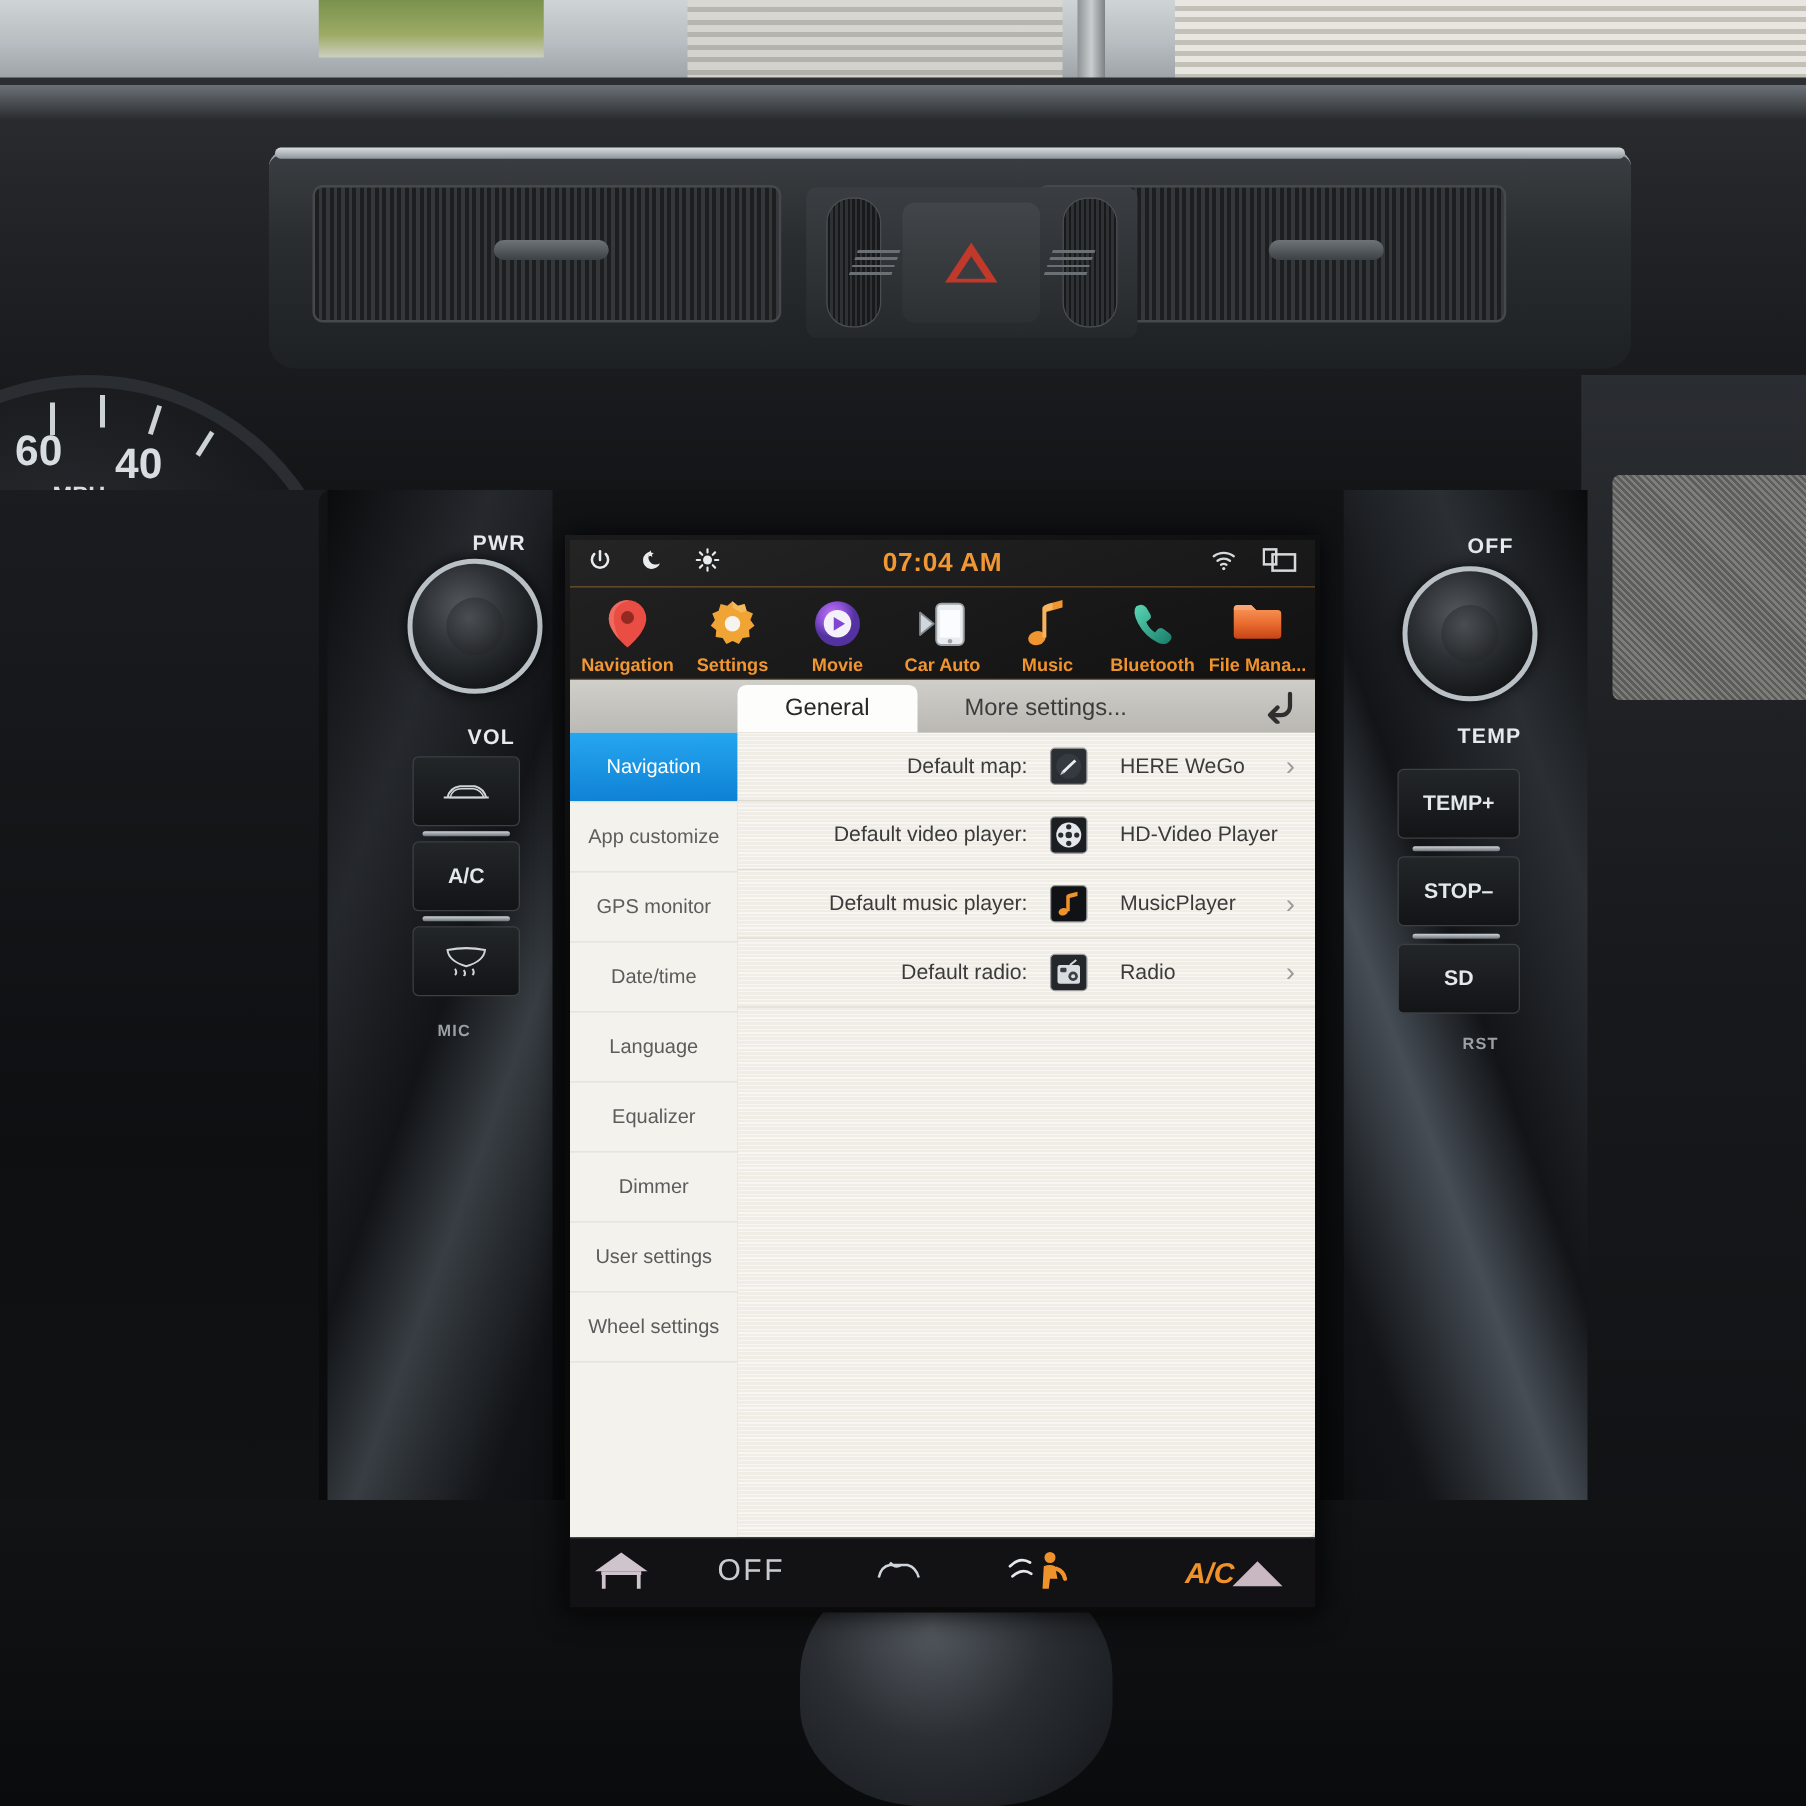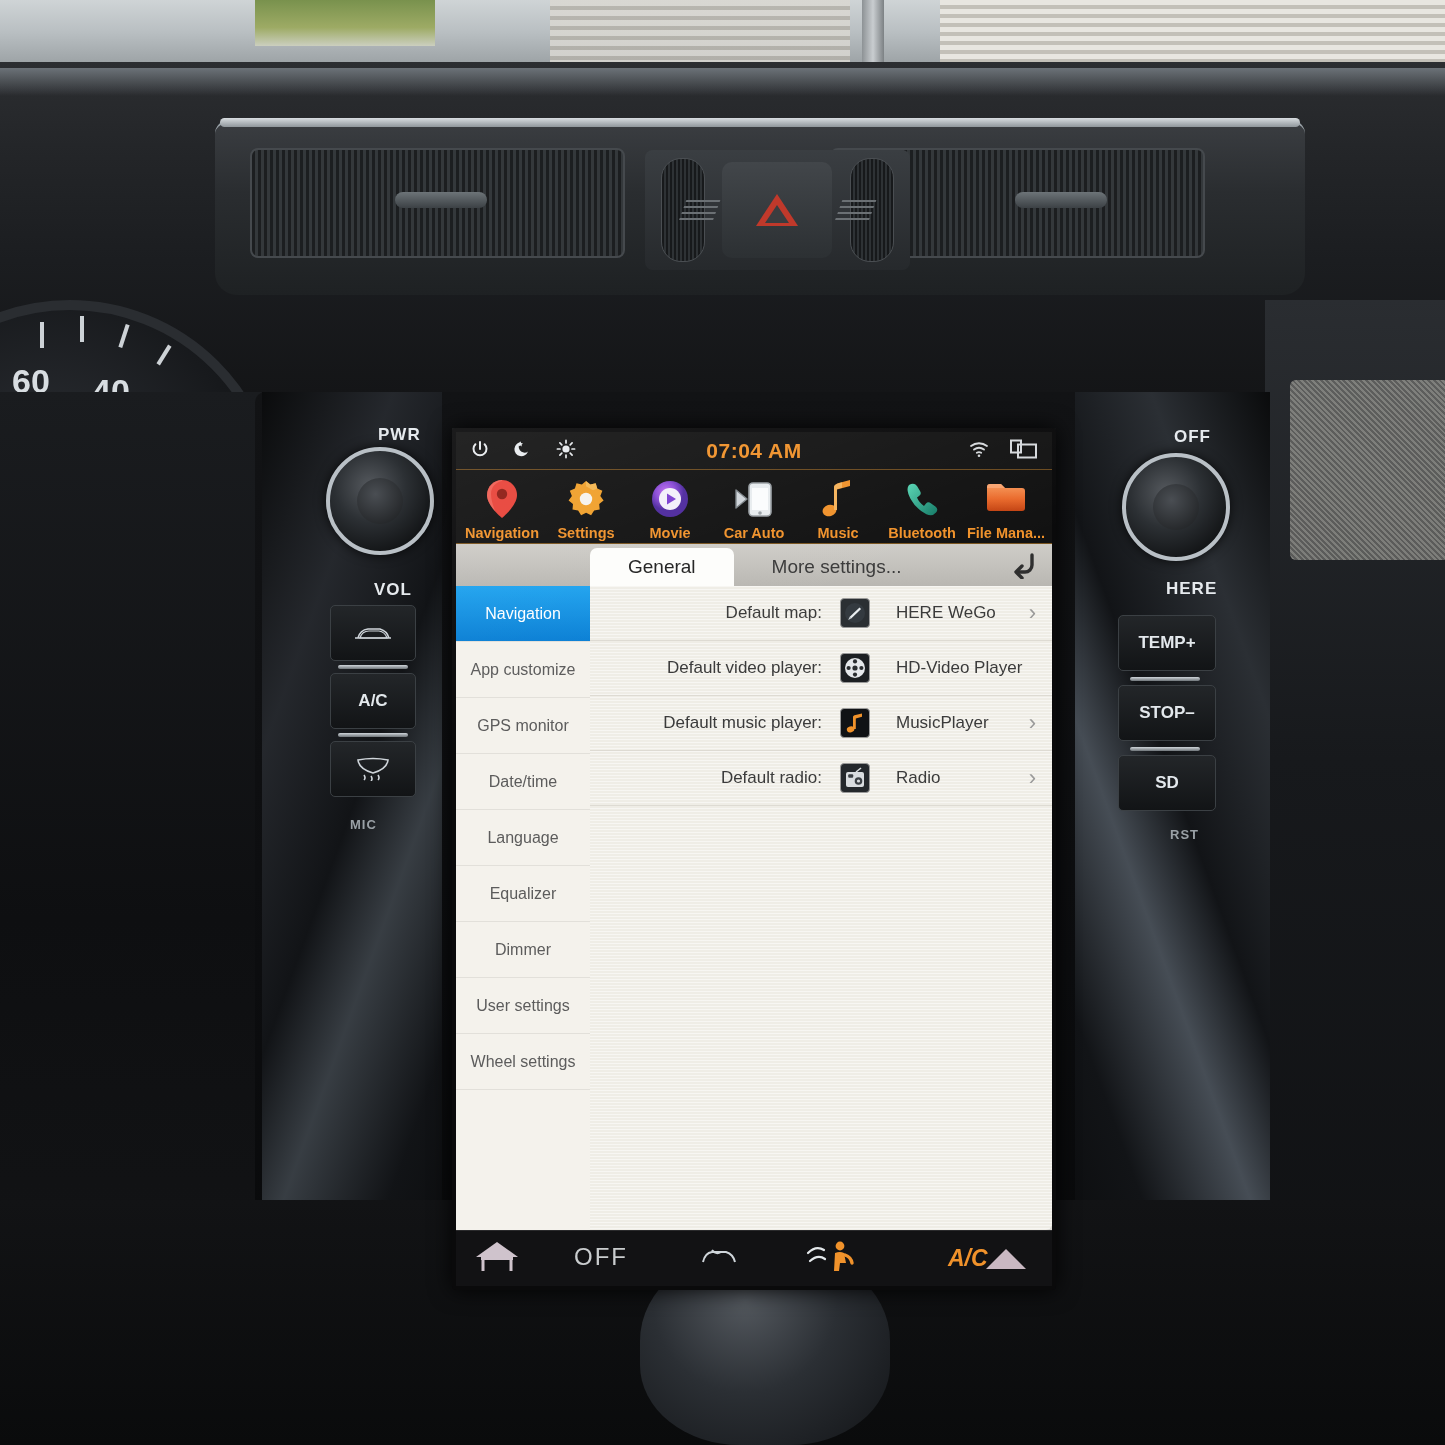--- a/index.html
+++ b/index.html
@@ -100,21 +100,21 @@
      transform:skewX(-20deg); }
   .hz-wave.l{left:-40px;} .hz-wave.r{left:116px;}
 
   
   .cluster {
     position:absolute; left:-140px; top:300px; width:420px; height:420px;
     border-radius:50%;
     background: radial-gradient(circle at 45% 40%, #2b2e33 0%, #17191c 58%, #0c0d0f 100%);
     border:10px solid #2a2d31;
   }
-  .gauge-txt { position:absolute; color:#d8dde1; font-weight:bold;margin-top:20px; }
+  .gauge-txt { position:absolute; color:#d8dde1; font-weight:bold; }
   .tick { position:absolute; background:#cdd2d6; }
 
   
   .console {
     position:absolute; left:255px; top:392px; width:1010px; height:960px;
     background:linear-gradient(180deg,#121315,#0c0d0f 60%,#08090a);
     border-radius:10px;
   }
   .console-gloss {
     position:absolute; left:262px; top:392px; width:180px; height:950px;
@@ -371,21 +371,21 @@
         <path d="M4 3 q15-3 30 0 q-1 9-15 13 q-14-4-15-13z" fill="none" stroke="#cfd5da" stroke-width="1.6"></path>
         <path d="M10 18 q2 3 0 5 M17 19 q2 3 0 5 M24 18 q2 3 0 5" fill="none" stroke="#cfd5da" stroke-width="1.6"></path>
       </svg>
     </div>
     <span class="micro-label" style="left:48px;top:392px;">MIC</span>
   </div>
 
   <div class="knob-panel-r">
     <span class="ctl-label" style="left:58px;top:2px;">OFF</span>
     <div class="knob" style="left:30px;top:28px;"></div>
-    <span class="ctl-label" style="left:50px;top:154px;">HERE</span>
+    <span class="ctl-label" style="left:50px;top:154px;">TEMP</span>
     <div class="ctl-btn" style="left:26px;top:190px;width:98px;">
       <span>TEMP+</span>
     </div>
     <div class="btn-chrome" style="left:38px;top:252px;"></div>
     <div class="ctl-btn" style="left:26px;top:260px;width:98px;">
       <span>STOP–</span>
     </div>
     <div class="btn-chrome" style="left:38px;top:322px;"></div>
     <div class="ctl-btn" style="left:26px;top:330px;width:98px;">
       <span>SD</span>

